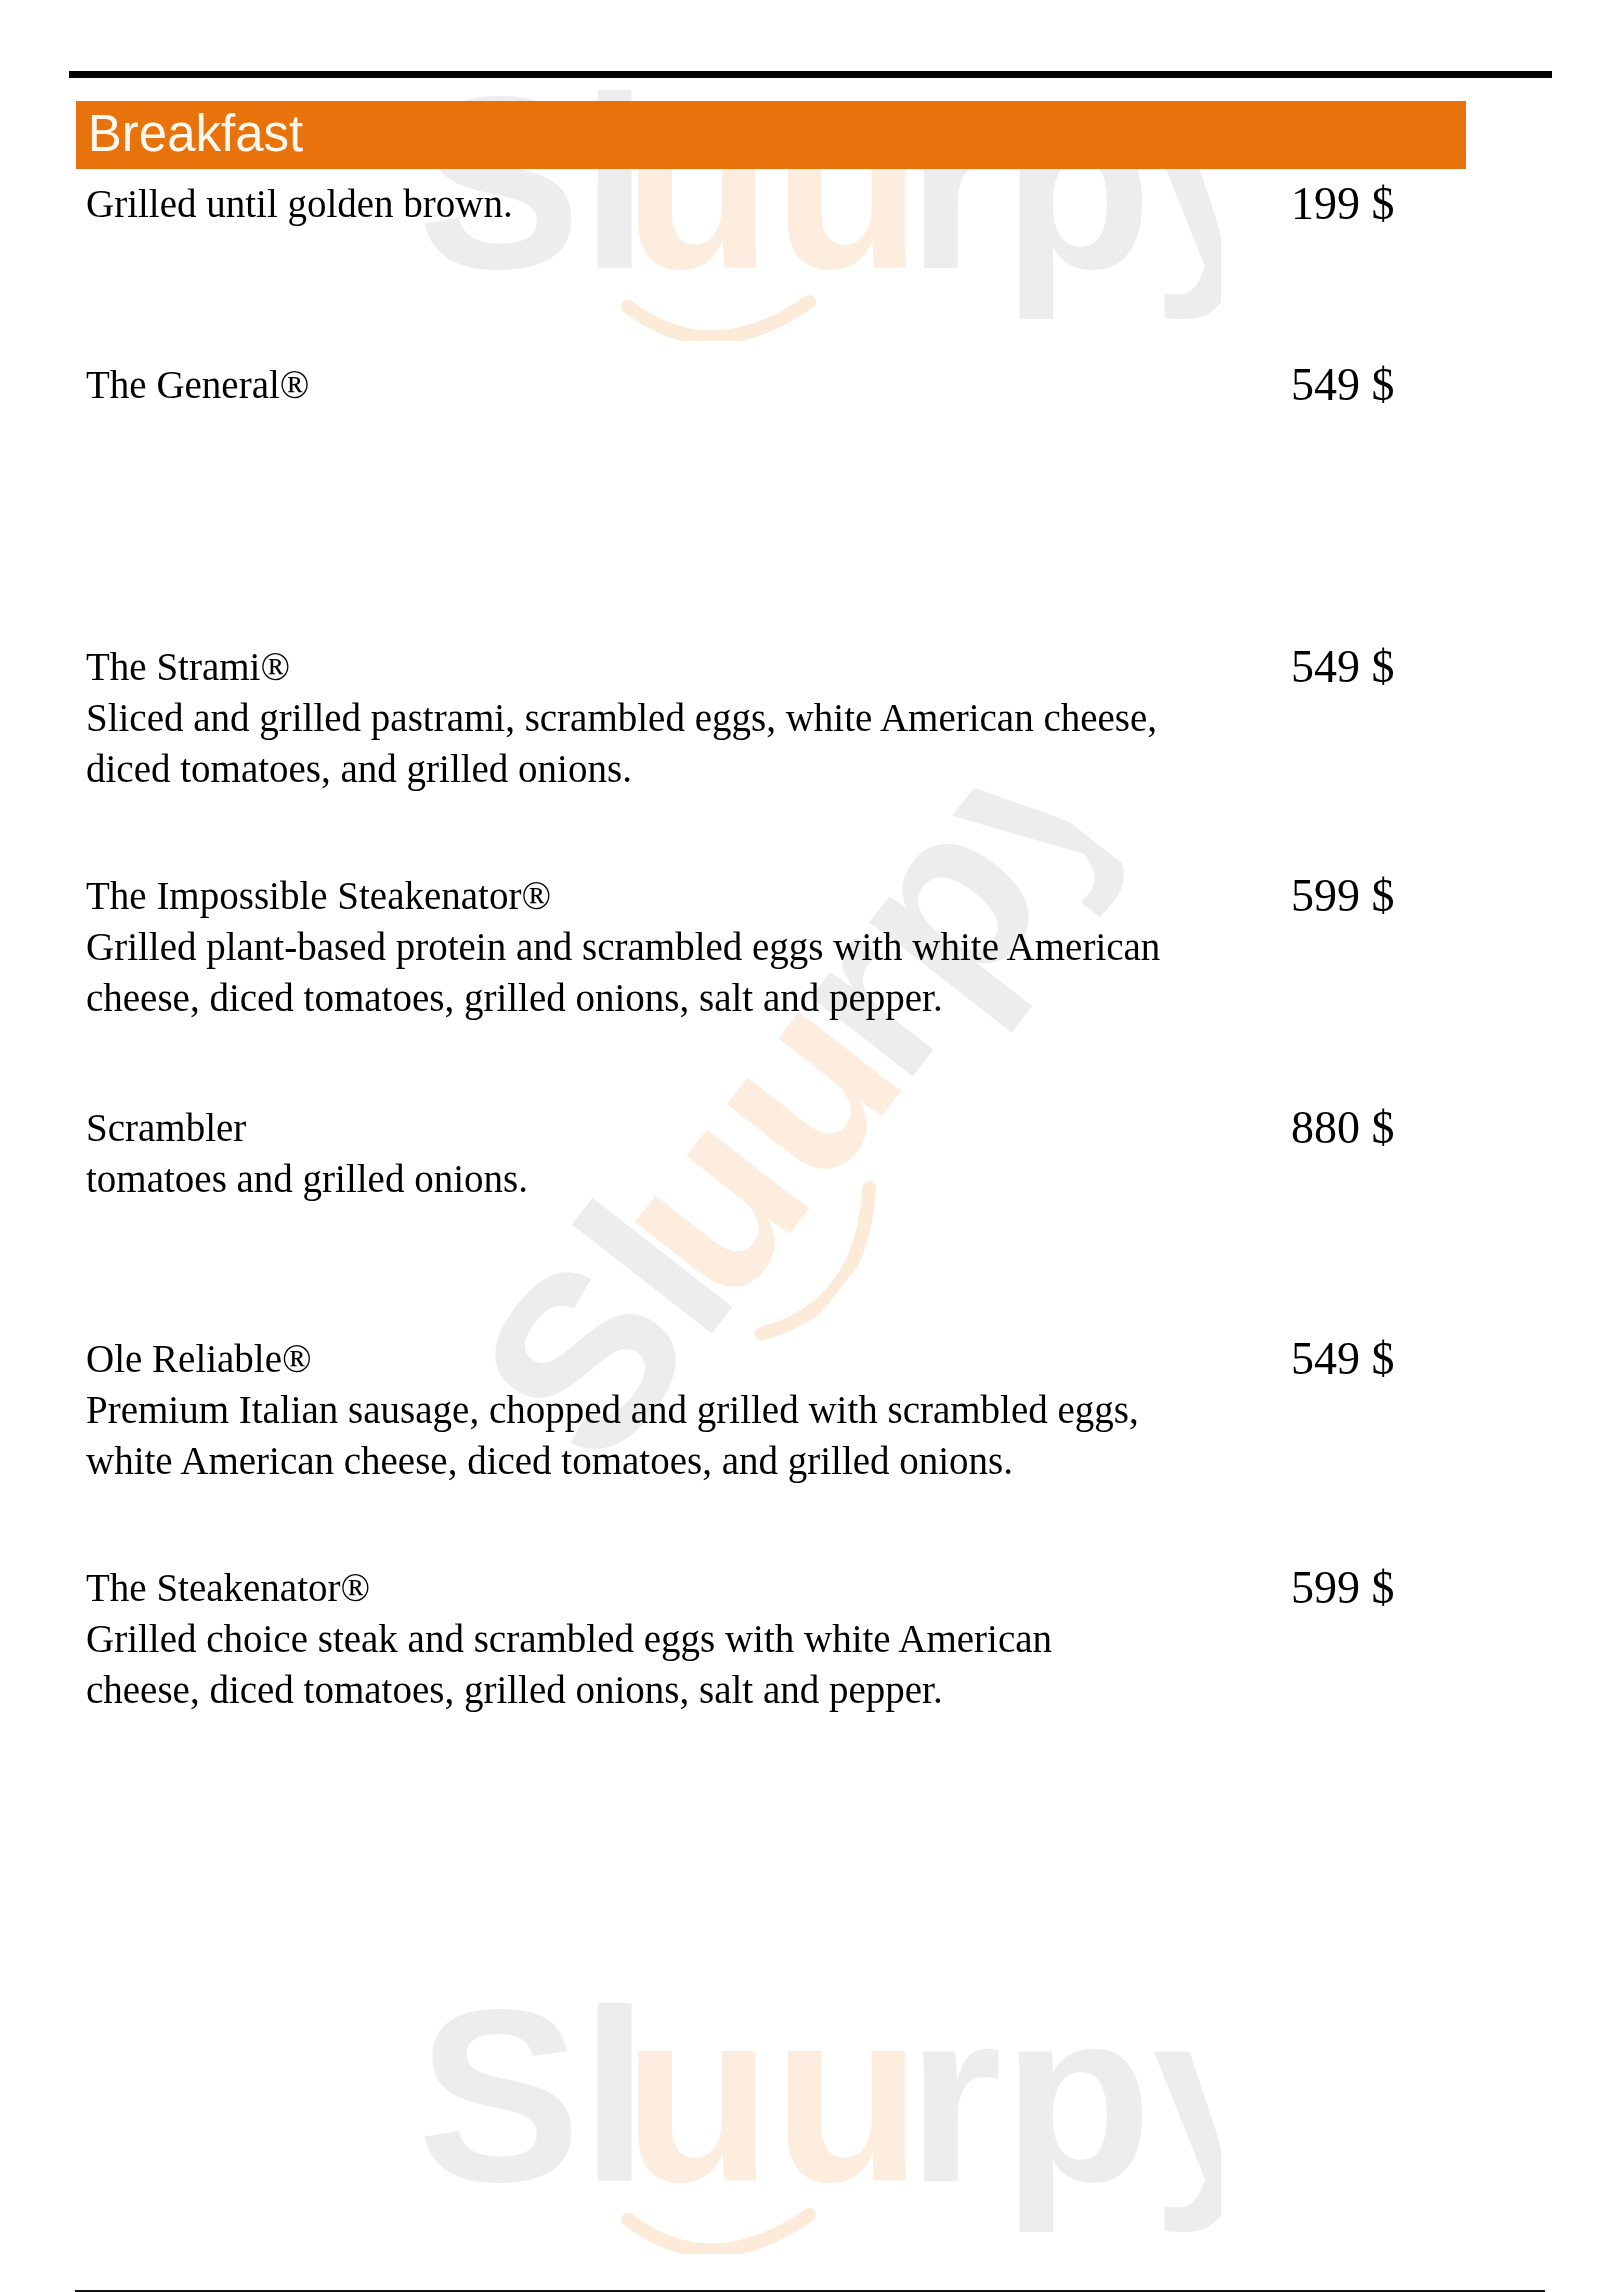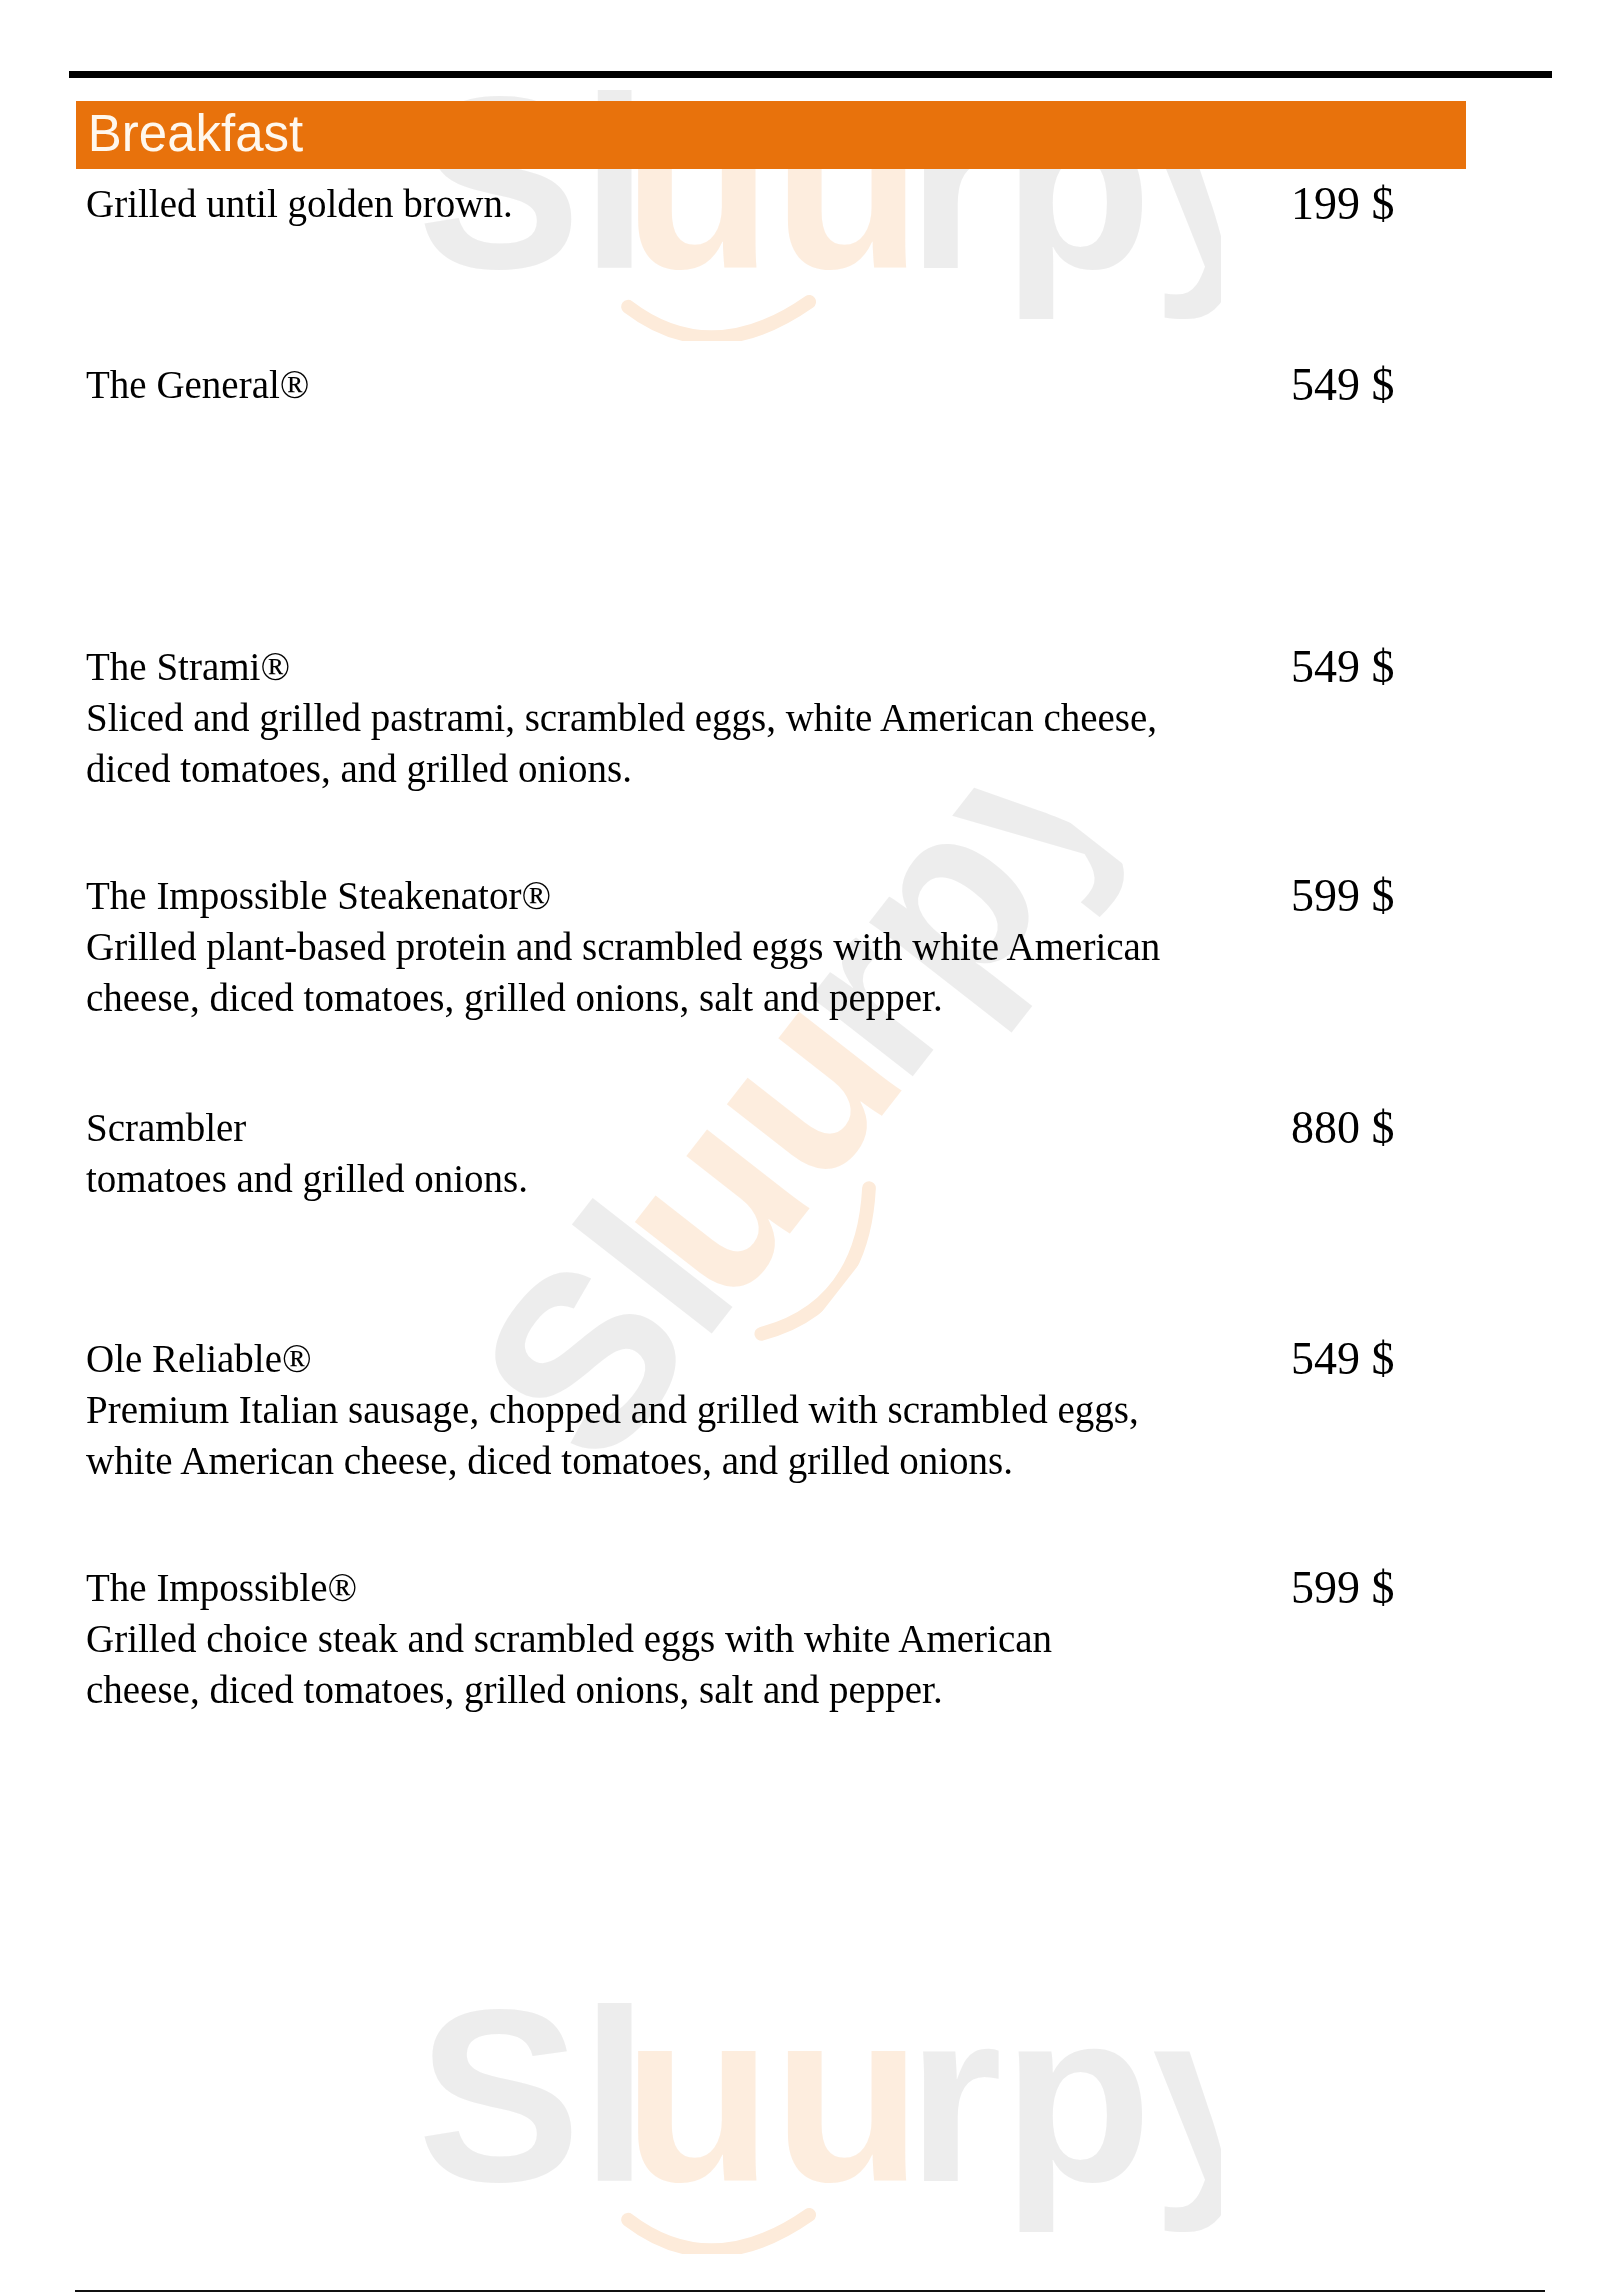--- a/index.html
+++ b/index.html
@@ -175,21 +175,21 @@
   <div class="menu-item" style="top:1333px">
     <span class="item-name">Ole Reliable®</span>
     <span class="item-desc">
       <span style="display:block;white-space:nowrap">Premium Italian sausage, chopped and grilled with scrambled eggs,</span>
       <span style="display:block;white-space:nowrap">white American cheese, diced tomatoes, and grilled onions.</span>
     </span>
     <span class="item-price">549 $</span>
   </div>
 
   <div class="menu-item" style="top:1562px">
-    <span class="item-name">The Impossible®</span>
+    <span class="item-name">The Steakenator®</span>
     <span class="item-desc">
       <span style="display:block;white-space:nowrap">Grilled choice steak and scrambled eggs with white American</span>
       <span style="display:block;white-space:nowrap">cheese, diced tomatoes, grilled onions, salt and pepper.</span>
     </span>
     <span class="item-price">599 $</span>
   </div>
 
 </div>
 
 <div class="bottom-rule"></div>

